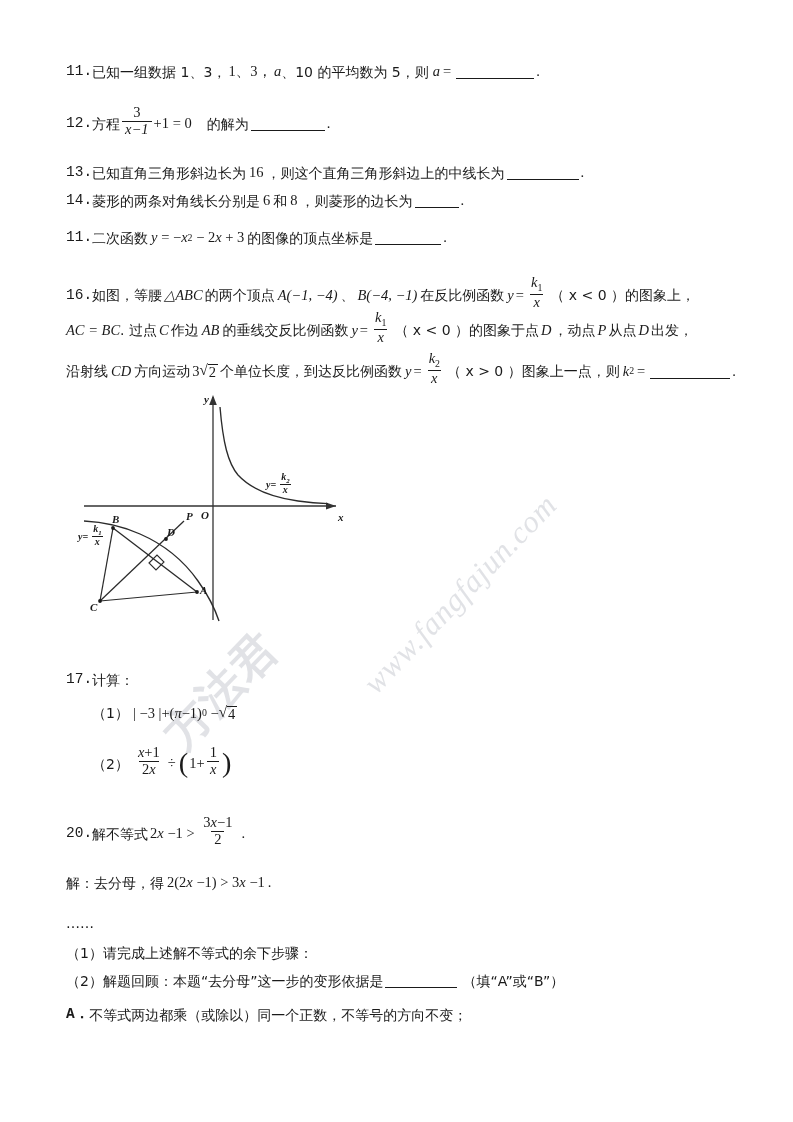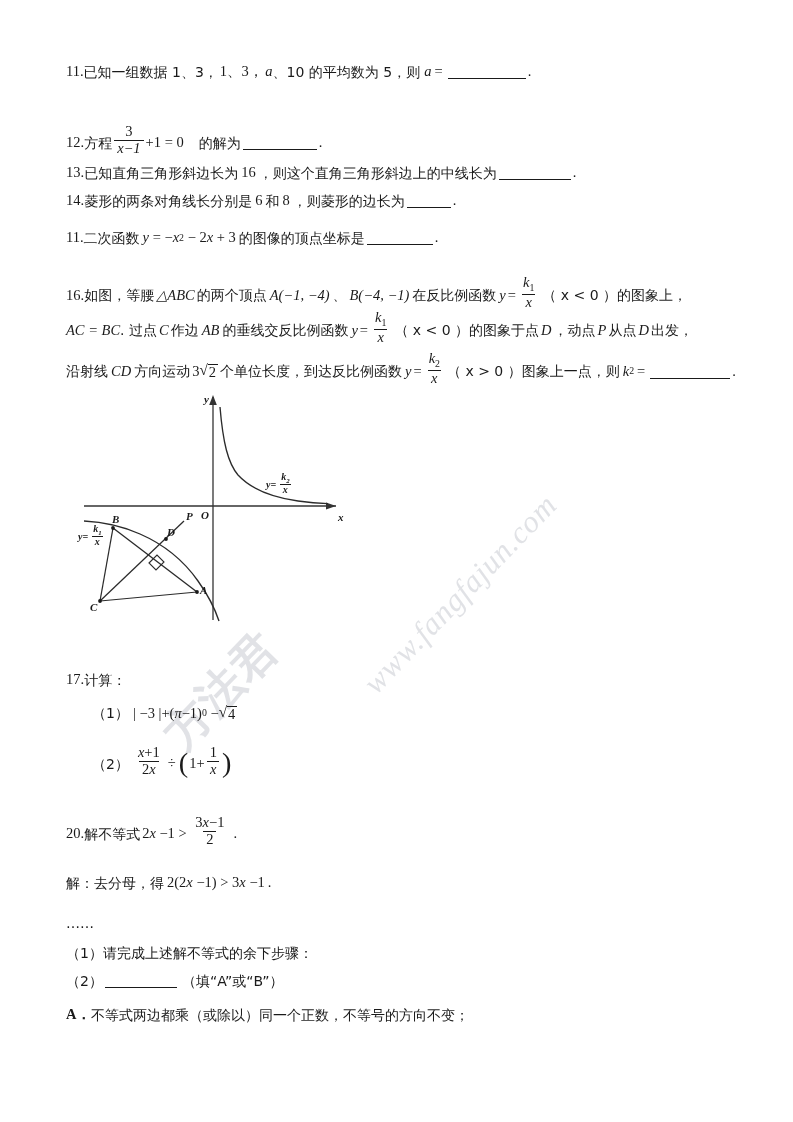--- a/index.html
+++ b/index.html
@@ -52,21 +52,21 @@
     z-index: 10;
   }
 
   .q {
     position: absolute;
     left: 66px;
     font-size: 14.5px;
     line-height: 1.0;
     white-space: nowrap;
   }
-  .qnum { font-family: Liberation Serif, serif; }
+  .qnum { font-family: Liberation Mono, monospace; }
   .cn   { font-family: "DejaVu Sans", "Liberation Sans", sans-serif; font-size: 14px; }
   .mi   { font-style: italic; font-family: "Liberation Serif", serif; }
   .mn   { font-family: "Liberation Serif", serif; font-style: normal; }
 
   
   .row { display: inline-flex; align-items: center; vertical-align: middle; }
   .frac {
     display: inline-flex;
     flex-direction: column;
     align-items: center;
@@ -157,21 +157,21 @@
       <span class="mn" style="margin:0 2px;">1、3，</span>
       <span class="mi">a</span>
       <span class="cn">、10 的平均数为 5，则</span>
       <span class="mi" style="margin-left:4px;">a</span>
       <span class="mn" style="margin:0 3px;">=</span>
       <span class="blank" style="width:78px;"></span>
       <span class="mn">.</span>
     </span>
   </div>
 
-  <div class="q" style="top:127px;">
+  <div class="q" style="top:108px;">
     <span class="row">
       <span class="qnum">12.</span>
         <span class="cn">方程</span>
       <span class="frac">
         <span class="num mn">3</span>
         <span class="den mi">x−1</span>
       </span>
       <span class="mn">+1 = 0</span>
       <span class="cn" style="margin-left:2px;padding-left:13px;">的解为</span>
       <span class="blank" style="width:74px;"></span>
@@ -449,20 +449,21 @@
   <div class="q" style="top:944px;">
     <span class="row">
       <span class="cn">（1）</span>
       <span class="cn">请完成上述解不等式的余下步骤：</span>
     </span>
   </div>
 
   <div class="q" style="top:972px;">
     <span class="row">
       <span class="cn">（2）</span>
+      <span class="cn">解题回顾：本题“去分母”这一步的变形依据是</span>
       <span class="blank" style="width:72px;"></span>
       <span class="cn" style="margin-left:3px;">（填“A”或“B”）</span>
     </span>
   </div>
 
   <div class="q" style="top:1006px;">
     <span class="row">
       <span class="qnum" style="font-weight:bold;">A．</span>
       <span class="cn">不等式两边都乘（或除以）同一个正数，不等号的方向不变；</span>
     </span>

